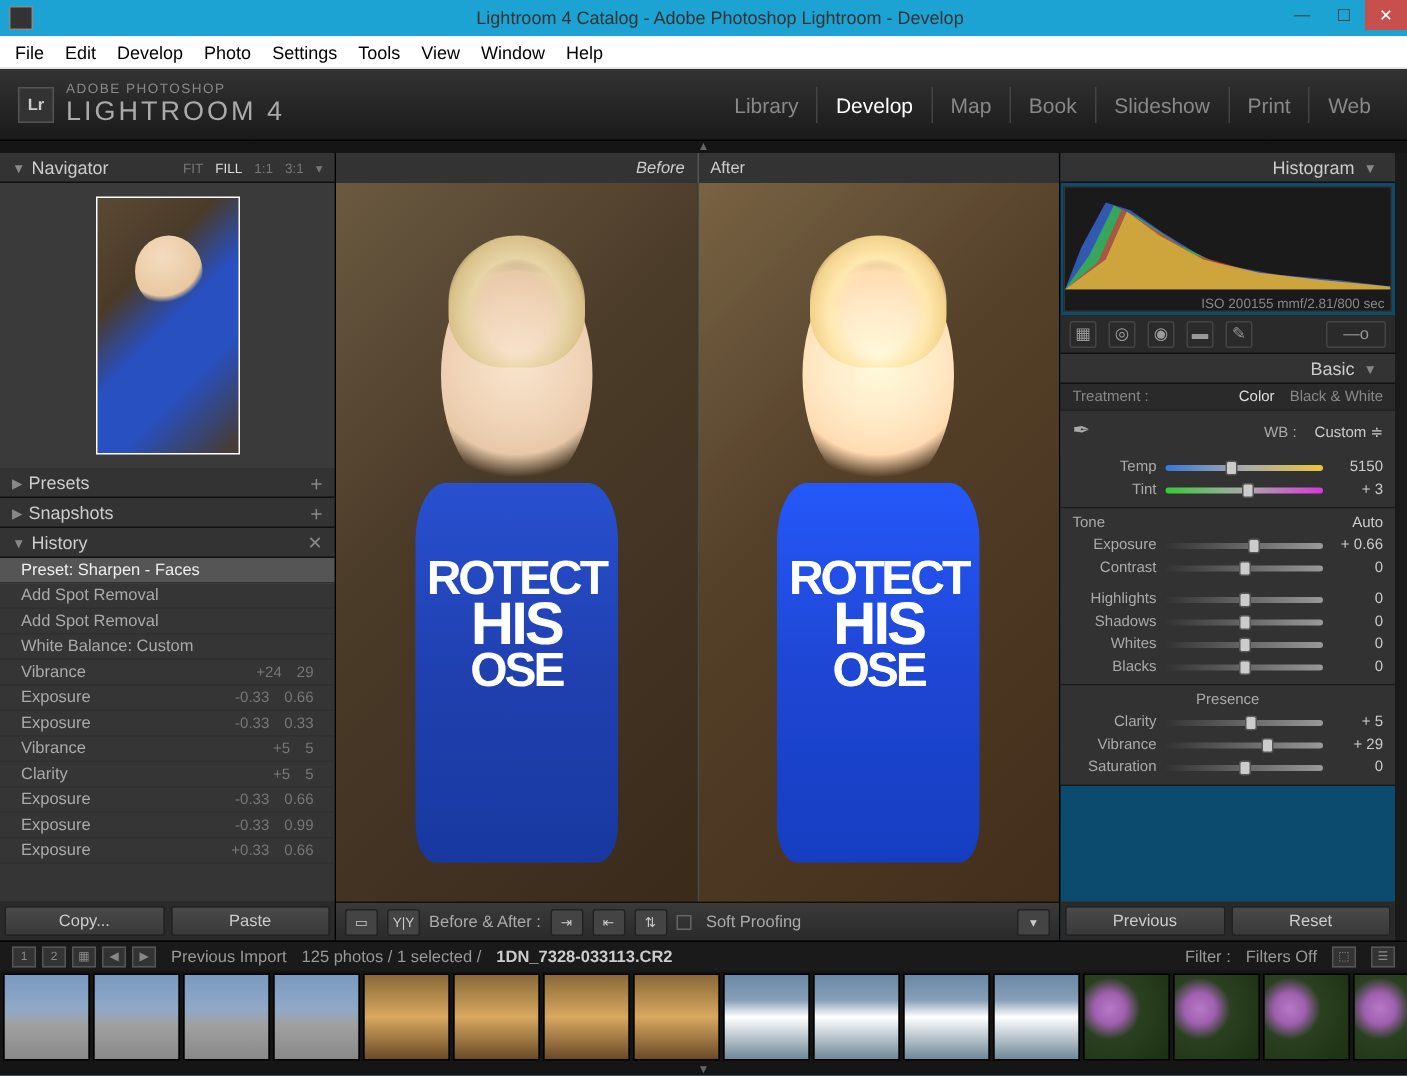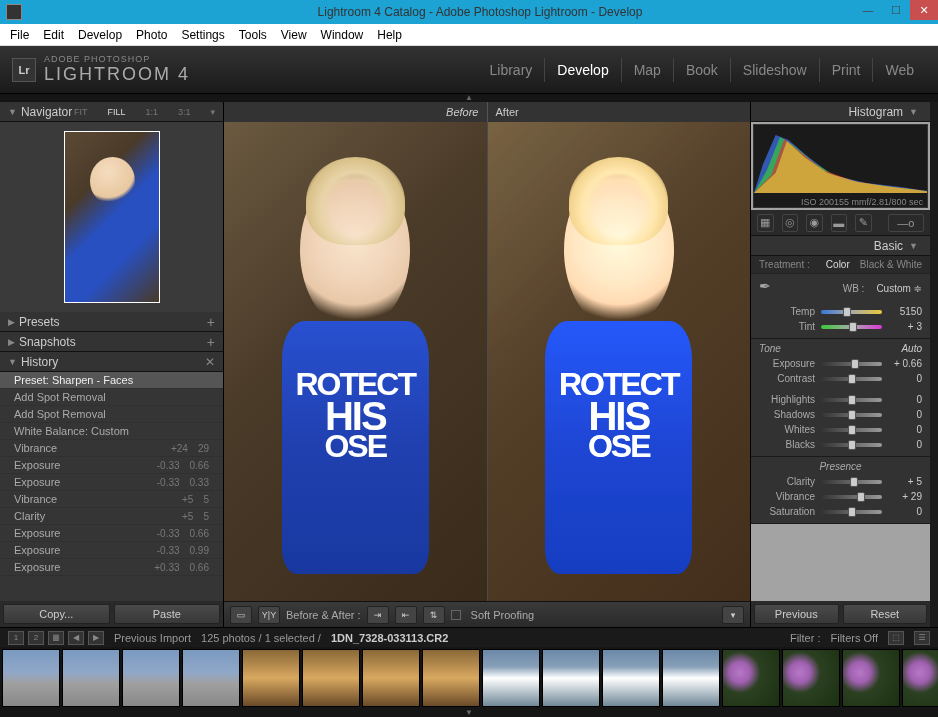--- a/index.html
+++ b/index.html
@@ -19,28 +19,28 @@
 .brand-text { margin-left:8px; color:#888; }
 .brand-text .small { font-size:9px; letter-spacing:1px; }
 .brand-text .big { font-size:18px; letter-spacing:2px; color:#aaa; }
 .modules { margin-left:auto; display:flex; gap:0; color:#888; font-size:14px; }
 .module-item { padding:4px 12px; border-left:1px solid #444; cursor:pointer; }
 .module-item:first-child { border-left:none; }
 .module-item.active { color:#fff; }
 .collapse-arrow { height:8px; background:#151515; text-align:center; color:#666; font-size:8px; line-height:8px; }
 .main-row { flex:1; display:flex; background:#1a1a1a; min-height:0; }
 .left-panel { width:224px; background:#2a2a2a; display:flex; flex-direction:column; border-right:1px solid #000; }
-.right-panel { width:180px; background:#a3a3a3; display:flex; flex-direction:column; border-left:1px solid #000; }
+.right-panel { width:224px; background:#0c4a6e; display:flex; flex-direction:column; border-left:1px solid #000; }
 .center-panel { flex:1; display:flex; flex-direction:column; background:#1a1a1a; min-width:0; }
 .panel-header { height:20px; background:#333; border-bottom:1px solid #111; display:flex; align-items:center; padding:0 8px; color:#ccc; font-size:12px; }
 .panel-header .tri { margin-right:4px; color:#888; font-size:9px; }
 .panel-header.right { justify-content:flex-end; }
 .panel-header .plus { margin-left:auto; color:#888; font-size:14px; }
 .panel-header .x { margin-left:auto; color:#888; }
-.nav-options { margin-left:auto; font-size:9px; color:#777; display:flex; gap:20px; }
+.nav-options { margin-left:auto; font-size:9px; color:#777; display:flex; gap:8px; }
 .nav-options .active { color:#ddd; }
 .navigator-preview { height:190px; background:#3a3a3a; display:flex; align-items:center; justify-content:center; }
 .nav-thumb { width:96px; height:172px; border:1px solid #fff; background:linear-gradient(135deg,#5a4a35 0%,#4a3a28 30%,#2850c0 50%,#2850c0 70%,#4a3a28 100%); position:relative; }
 .nav-thumb::before { content:""; position:absolute; top:25px; left:25px; width:45px; height:48px; background:radial-gradient(circle at 40% 30%, #f5dcc0 0%, #e8c8a0 60%, transparent 70%); border-radius:50%; }
 .history-list { flex:1; overflow-y:auto; background:#353535; }
 .history-item { padding:2px 14px; color:#aaa; font-size:11px; display:flex; border-bottom:1px solid #303030; align-items:center; height:17px; }
 .history-item.active { background:#555; color:#eee; }
 .history-item .vals { margin-left:auto; color:#777; font-size:10px; display:flex; gap:10px; }
 .copy-paste-row { display:flex; gap:4px; padding:3px; background:#2a2a2a; }
 .lr-btn { flex:1; height:20px; background:linear-gradient(#4a4a4a,#383838); border:1px solid #222; color:#ccc; font-size:11px; display:flex; align-items:center; justify-content:center; cursor:pointer; border-radius:2px; }
@@ -78,21 +78,21 @@
 .wb-row { display:flex; align-items:center; margin-bottom:2px; }
 .wb-label { color:#aaa; font-size:10px; }
 .wb-select { margin-left:auto; color:#ccc; font-size:10px; }
 .slider-row { display:flex; align-items:center; padding:1px 8px; height:15px; }
 .slider-label { width:56px; text-align:right; color:#aaa; font-size:10px; }
 .slider-track { flex:1; height:4px; margin:0 6px; background:linear-gradient(90deg,#333,#999); border-radius:2px; position:relative; }
 .slider-track.temp { background:linear-gradient(90deg,#3878d8,#aaa,#e8c838); }
 .slider-track.tint { background:linear-gradient(90deg,#38c838,#aaa,#d838d8); }
 .slider-thumb { position:absolute; top:-3px; width:8px; height:10px; background:#ccc; border:1px solid #555; border-radius:2px; transform:translateX(-50%); }
 .slider-val { width:34px; text-align:right; color:#ccc; font-size:10px; }
-.section-title { text-align:center; color:#aaa; font-size:10px; padding:4px 0 2px; position:relative;font-style:italic; }
+.section-title { text-align:center; color:#aaa; font-size:10px; padding:4px 0 2px; position:relative; }
 .section-title.tone { display:flex; justify-content:space-between; padding:4px 8px 2px; }
 .scrollbar-right { width:8px; background:#1a1a1a; }
 .eyedropper { width:20px; height:20px; color:#aaa; font-size:14px; display:inline-block; }
 .filmstrip-toolbar { display:flex; align-items:center; gap:4px; }
 .fs-icon { width:16px; height:14px; background:#333; border:1px solid #555; font-size:8px; color:#888; display:flex; align-items:center; justify-content:center; }
 .checkbox { width:10px; height:10px; border:1px solid #666; display:inline-block; margin-right:4px; }
 .panel-section { background:#323232; border-bottom:1px solid #1a1a1a; padding-bottom:4px; }
 </style>
 </head>
 <body>

